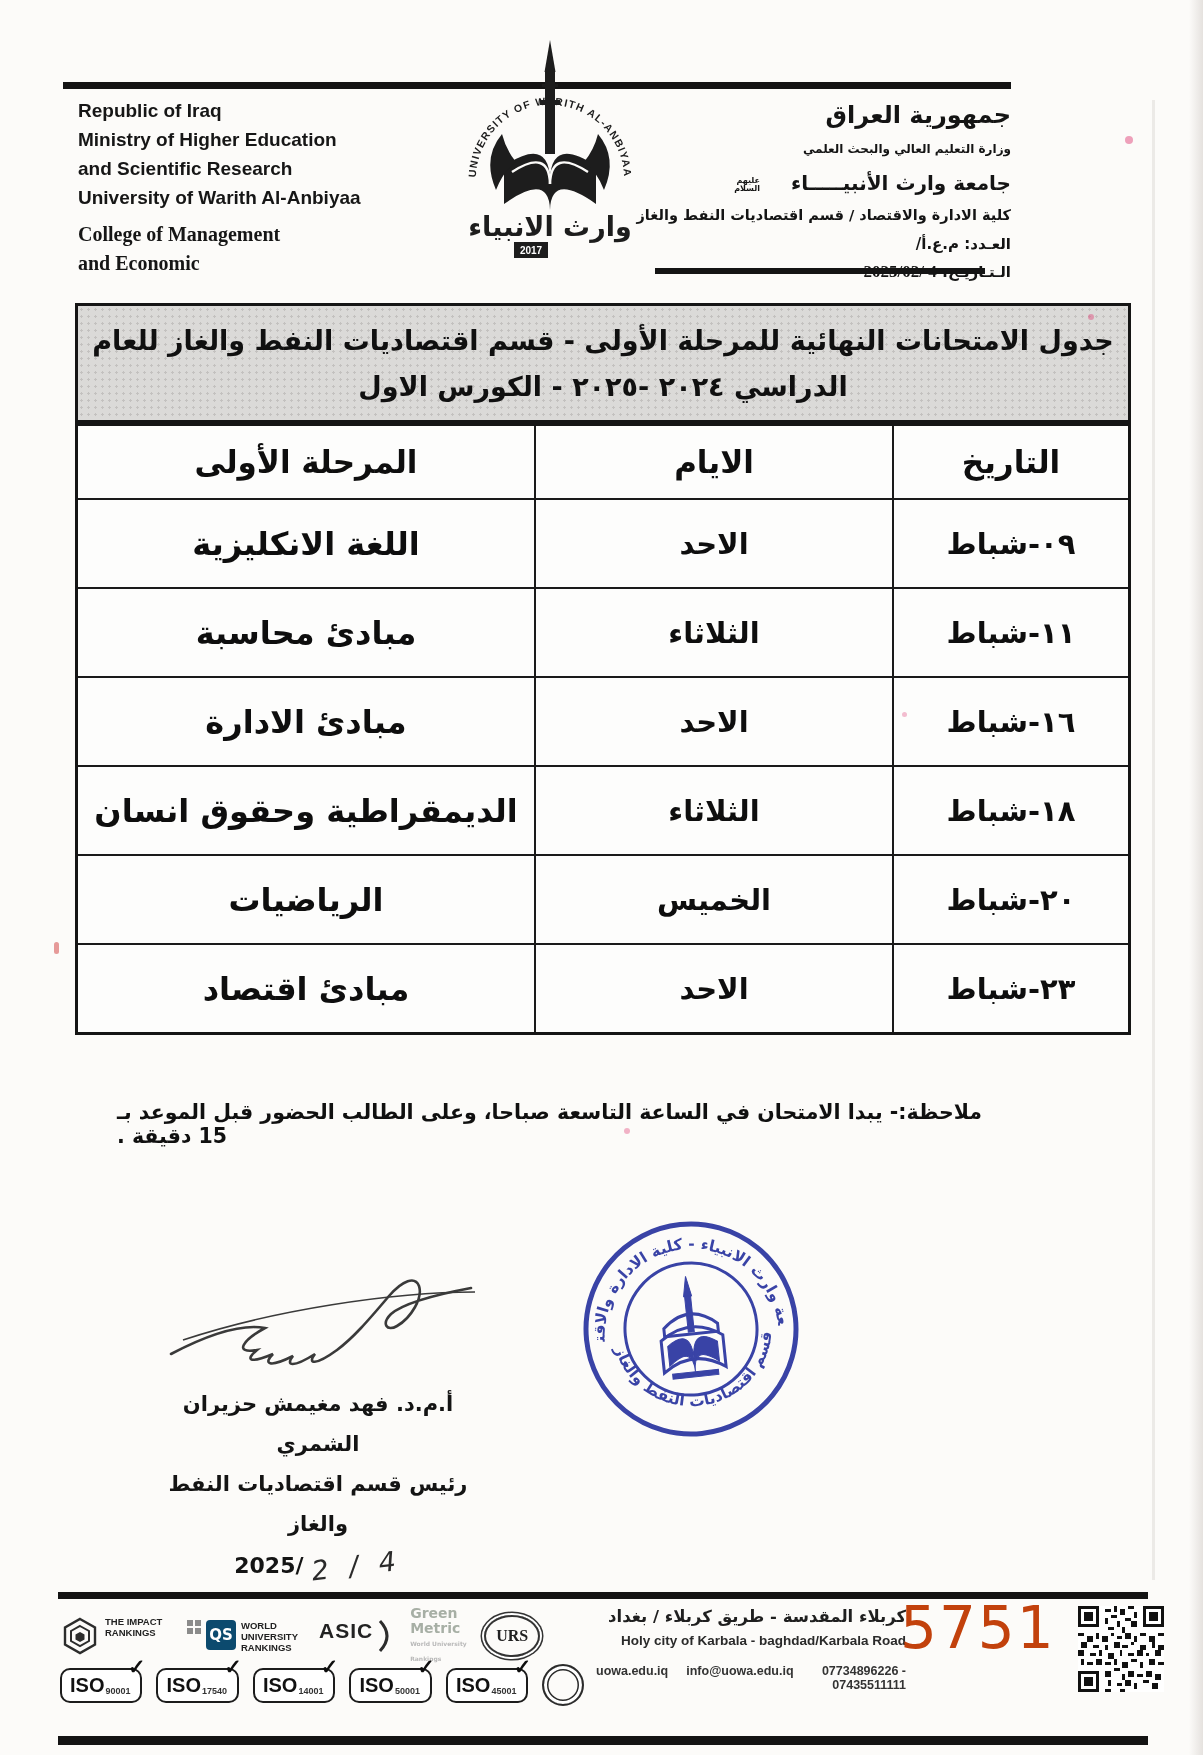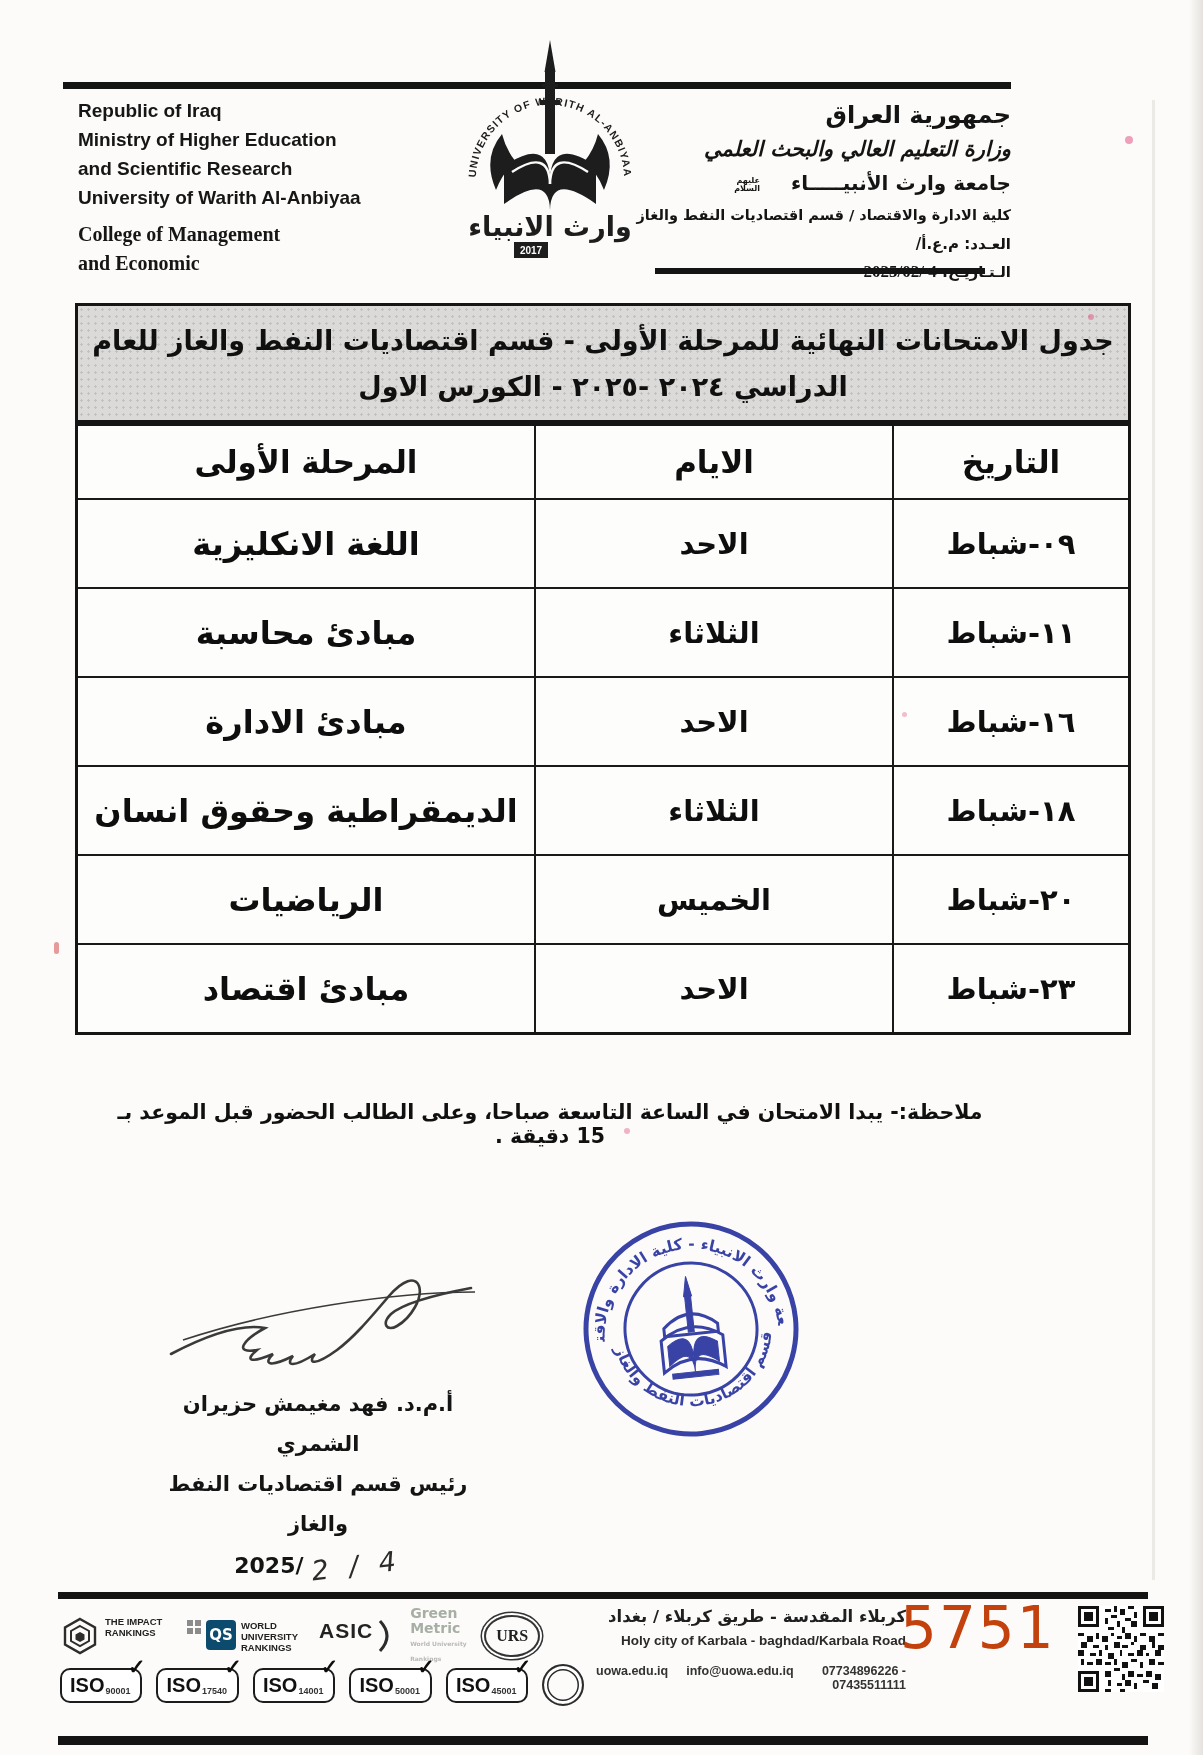--- a/index.html
+++ b/index.html
@@ -6,21 +6,21 @@
   .page{position:relative;width:1203px;height:1755px;margin:0 auto;background:#fcfbf9;
         font-family:"DejaVu Sans",sans-serif;color:#1b1b1b;overflow:hidden;}
   .rule{position:absolute;background:#141414;}
   
   .h-left{position:absolute;left:78px;top:96px;font-family:"Liberation Sans",sans-serif;
           font-size:19px;font-weight:700;line-height:29px;color:#161616;}
   .h-left .serif{font-family:"Liberation Serif",serif;font-weight:700;font-size:20px;}
   .h-left .gap{height:8px;}
   .h-right{position:absolute;right:192px;top:90px;width:430px;direction:rtl;text-align:right;color:#141414;}
   .ar1{font-size:24px;font-weight:700;line-height:34px;margin-top:8px;}
-  .ar2{font-size:21px;font-weight:700;line-height:34px;font-style:italic;}
+  .ar2{font-size:12px;font-weight:700;line-height:34px;}
   .ar3{font-size:20px;font-weight:700;line-height:34px;}
   .honorific{font-size:8px;display:inline-block;width:30px;line-height:8px;vertical-align:middle;margin-right:24px;}
   .ar4{font-size:14.5px;font-weight:700;line-height:30px;}
   .ar5{font-size:15px;font-weight:700;line-height:28px;letter-spacing:1px;}
   .date-ltr{direction:ltr;unicode-bidi:isolate;font-family:"Liberation Serif",serif;font-size:17px;}
   
   .logo{position:absolute;left:452px;top:38px;width:196px;height:235px;}
   .logo .ink{fill:#1d1d1d;}
   .arc-en{font-size:10.5px;font-weight:700;letter-spacing:1.2px;fill:#1d1d1d;
           font-family:"Liberation Sans",sans-serif;}
@@ -32,21 +32,21 @@
              background-image:radial-gradient(#c3c1bf 1px,transparent 1.4px);background-size:7px 7px;
              text-align:center;padding:12px 8px 10px;font-size:27px;font-weight:700;line-height:46px;color:#101010;}
   table.grid{width:100%;border-collapse:collapse;border:3px solid #151515;background:#fdfdfc;}
   table.grid th,table.grid td{border:2.5px solid #1a1a1a;text-align:center;font-weight:700;color:#0e0e0e;padding:0 6px;}
   table.grid th{height:72px;font-size:31px;}
   table.grid td{height:87px;}
   td.c-date{font-size:29px;width:222px;}
   td.c-day{font-size:29px;width:344px;}
   td.c-subject{font-size:32px;}
   
-  .note{position:absolute;right:208px;top:1100px;width:890px;direction:rtl;text-align:center;
+  .note{position:absolute;right:196px;top:1100px;width:890px;direction:rtl;text-align:left;
         font-size:20.5px;font-weight:700;color:#101010;}
   
   .sig{position:absolute;left:148px;top:1262px;width:340px;text-align:center;}
   .sig-scribble{width:330px;height:118px;}
   .sig-name{font-size:21px;font-weight:700;direction:rtl;line-height:40px;color:#141414;}
   .sig-title{font-size:21px;font-weight:700;direction:rtl;line-height:40px;color:#141414;}
   .sig-date{font-size:22px;font-weight:700;direction:ltr;margin-top:4px;color:#141414;}
   .sig-date .hand{display:inline-block;font-size:27px;font-weight:400;font-style:italic;
                   transform:rotate(-7deg) translateY(2px);letter-spacing:6px;color:#2a2a2a;}
   

